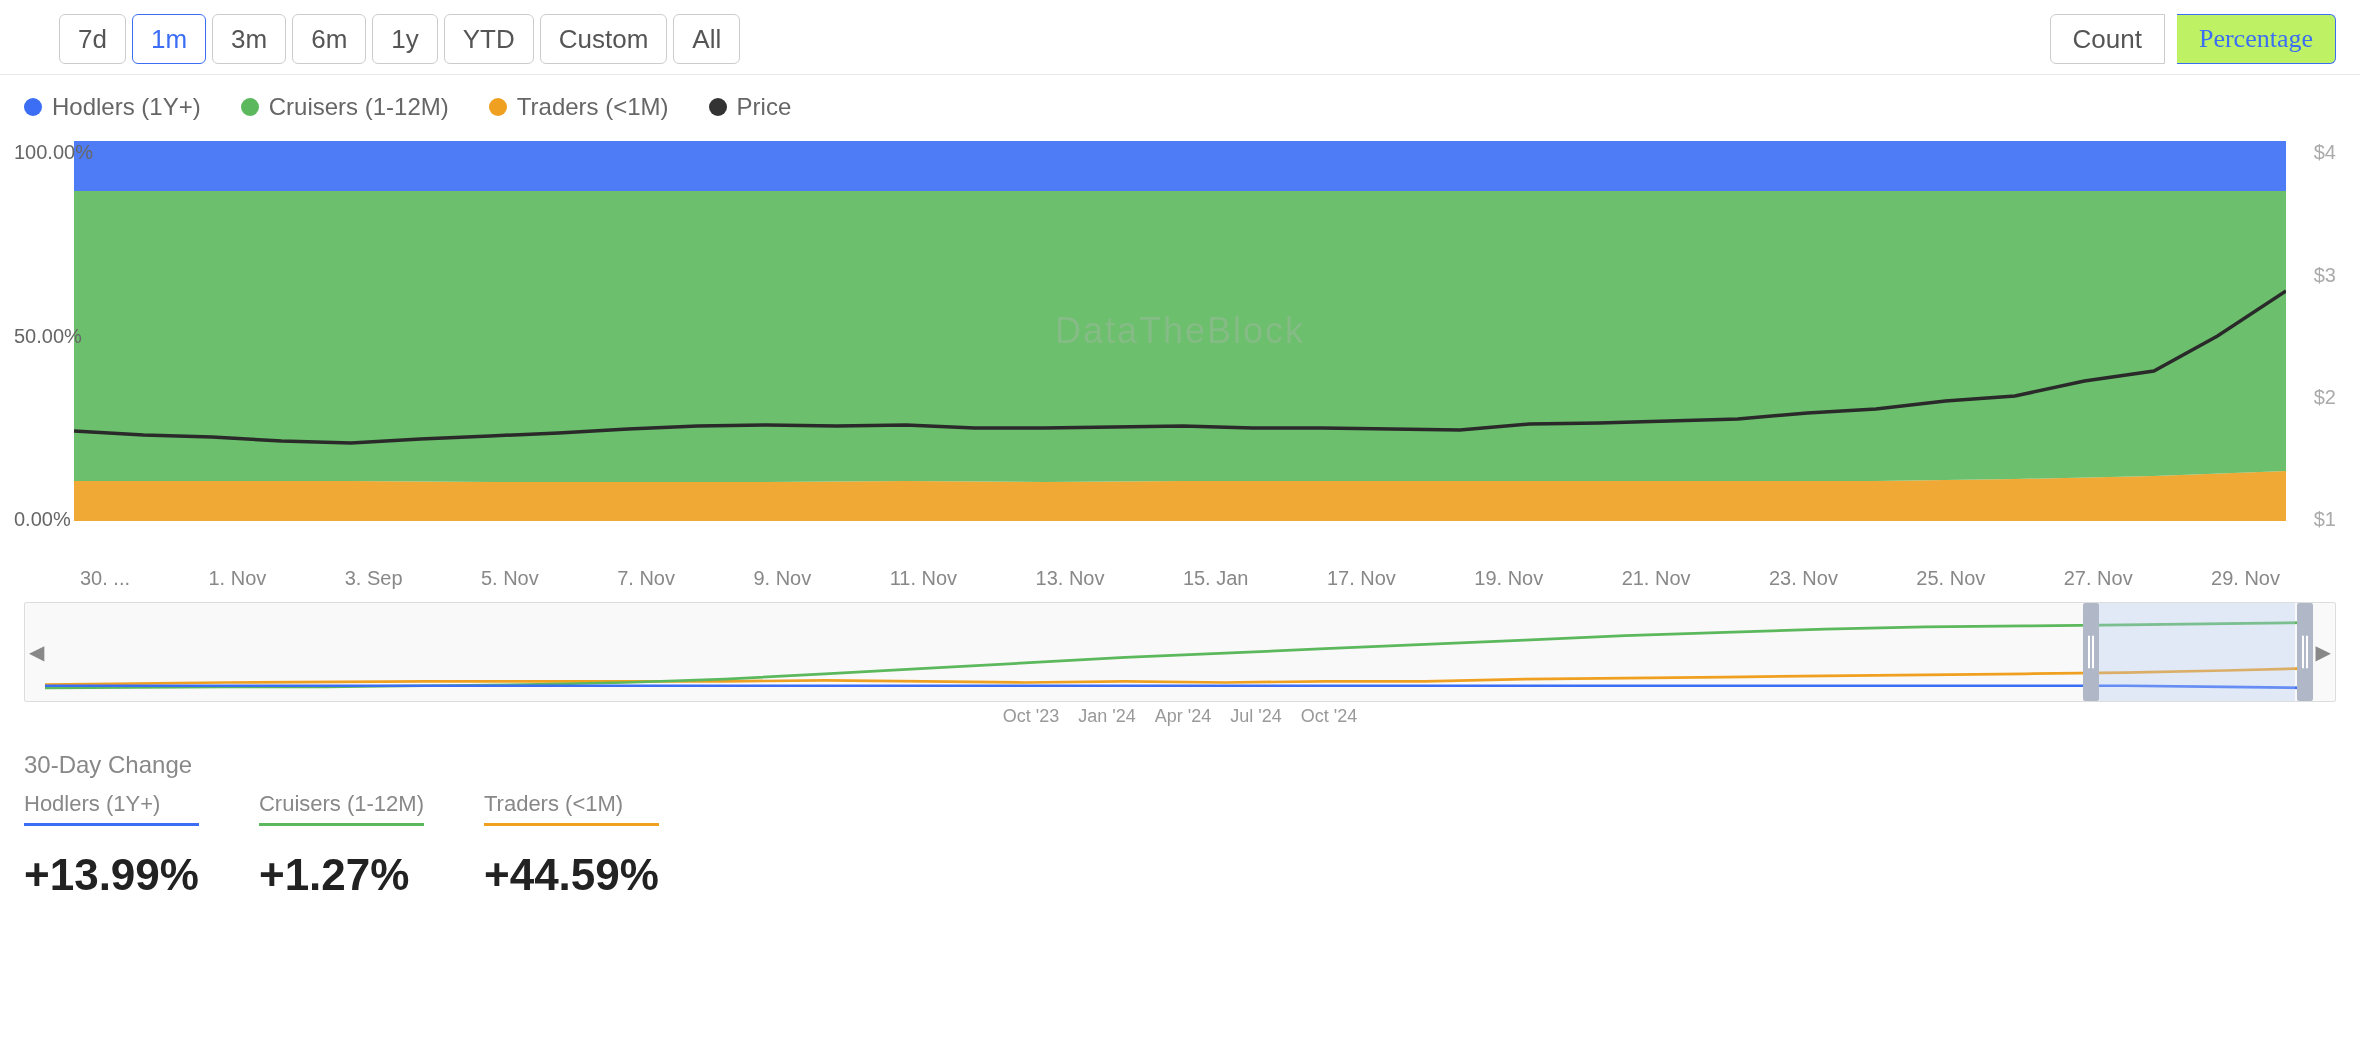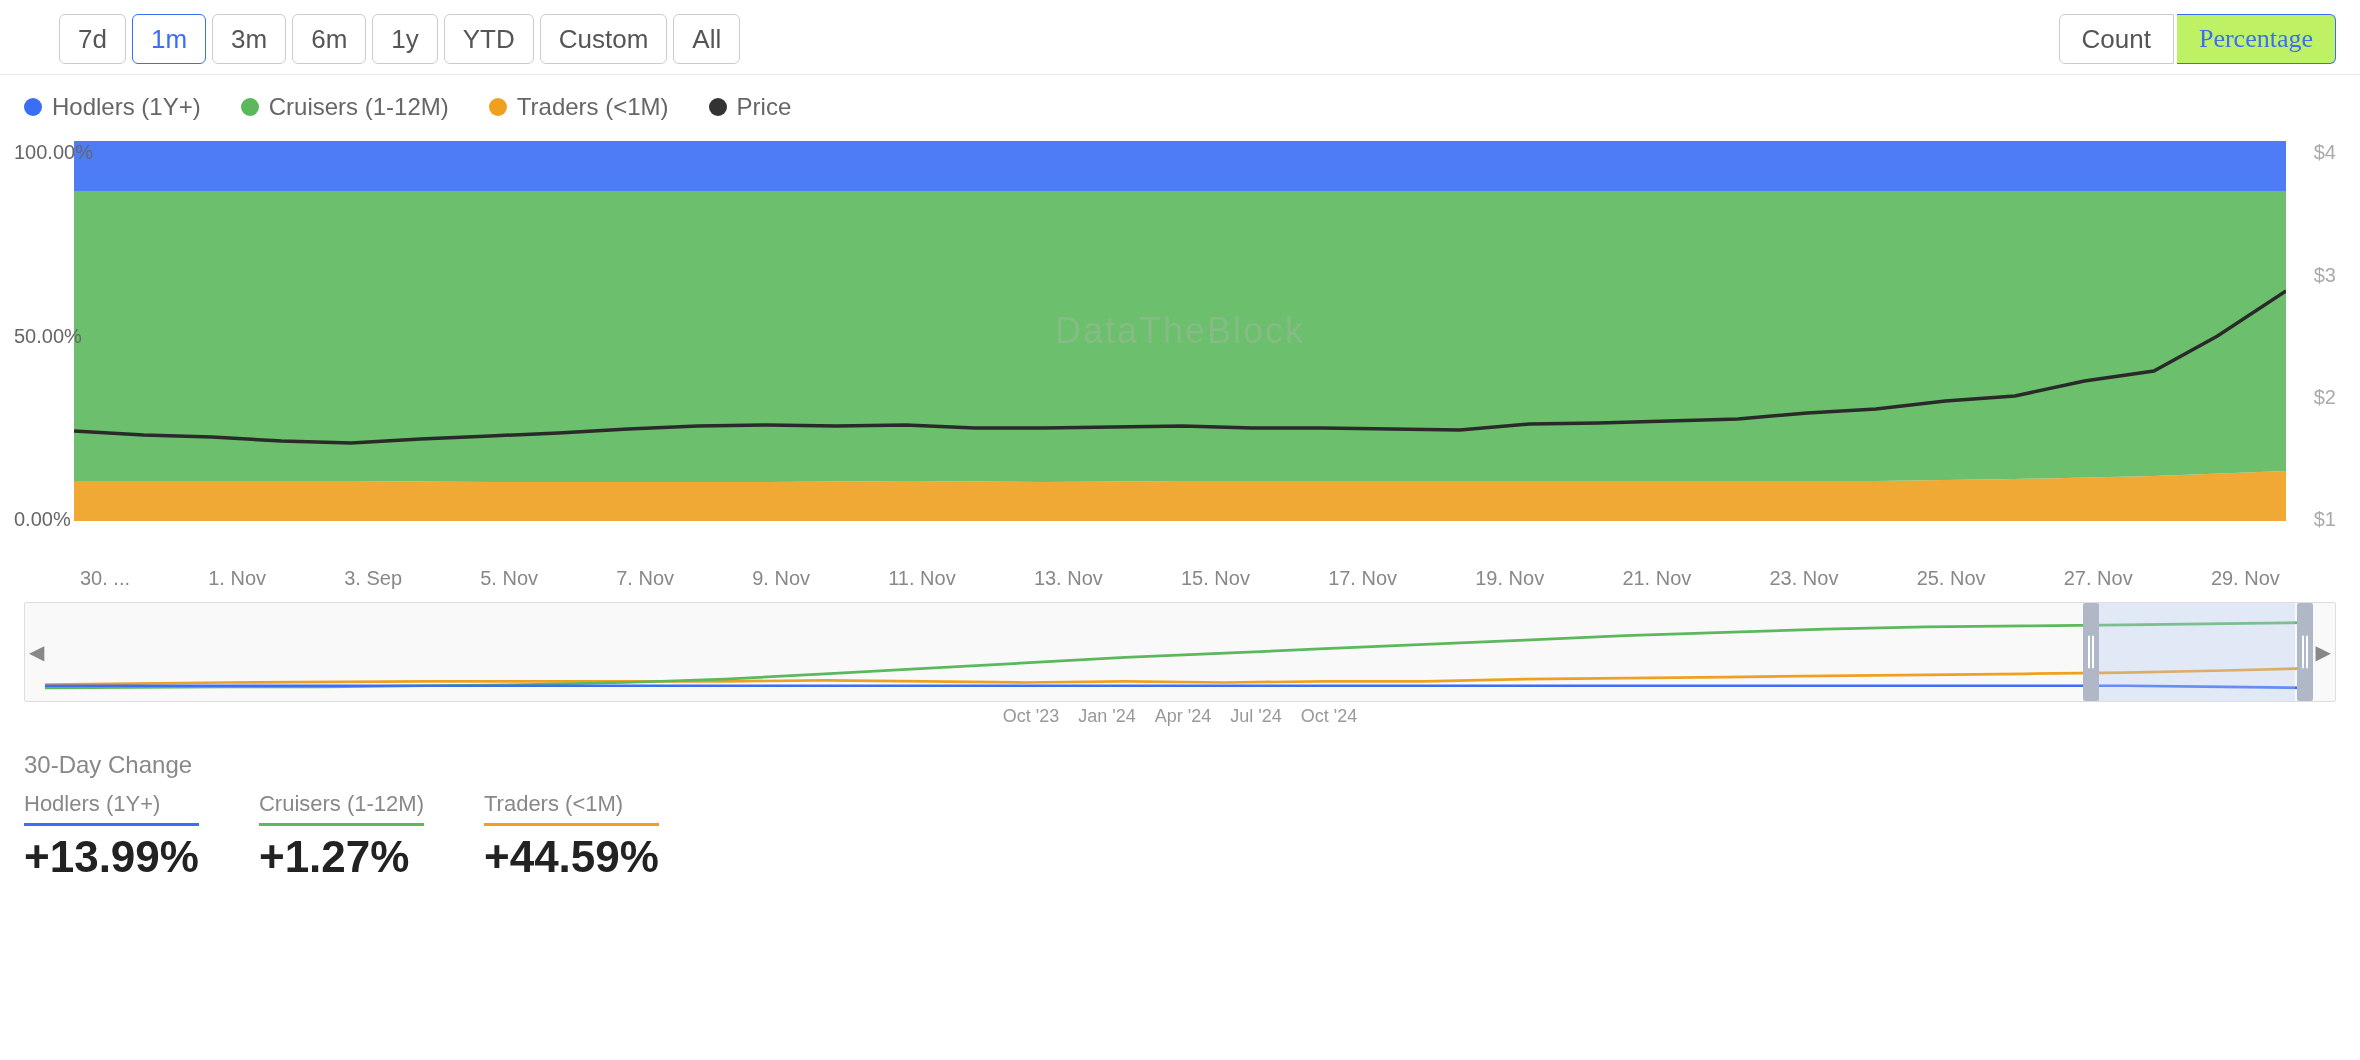--- a/index.html
+++ b/index.html
@@ -36,21 +36,21 @@
       cursor: pointer;
       line-height: 1.4;
     }
     .time-btn.active {
       border-color: #3b6ef5;
       color: #3b6ef5;
       background: #fff;
     }
     .view-buttons {
       display: flex;
-      gap: 3px;
+      gap: 12px;
     }
     .view-btn {
       padding: 6px 22px;
       border: 1px solid #ccc;
       font-size: 26px;
       background: #fff;
       color: #555;
       cursor: pointer;
       line-height: 1.4;
     }
@@ -194,21 +194,21 @@
       padding-bottom: 6px;
       border-bottom: 3px solid #ccc;
     }
     .stat-label.hodlers { border-color: #3b6ef5; }
     .stat-label.cruisers { border-color: #5cb85c; }
     .stat-label.traders { border-color: #f0a020; }
     .stat-value {
       font-size: 44px;
       font-weight: 700;
       color: #222;
-      margin-top: 0;
+      margin-top: 18px;
     }
     .watermark {
       position: absolute;
       top: 50%;
       left: 50%;
       transform: translate(-50%, -50%);
       font-size: 36px;
       color: rgba(180,180,180,0.35);
       font-weight: 300;
       letter-spacing: 2px;
@@ -297,21 +297,21 @@
 
 <div class="x-axis">
   <span>30. ...</span>
   <span>1. Nov</span>
   <span>3. Sep</span>
   <span>5. Nov</span>
   <span>7. Nov</span>
   <span>9. Nov</span>
   <span>11. Nov</span>
   <span>13. Nov</span>
-  <span>15. Nov</span>
+  <span>15. Jan</span>
   <span>17. Nov</span>
   <span>19. Nov</span>
   <span>21. Nov</span>
   <span>23. Nov</span>
   <span>25. Nov</span>
   <span>27. Nov</span>
   <span>29. Nov</span>
 </div>
 
 <div class="navigator-container" style="position:relative;">

